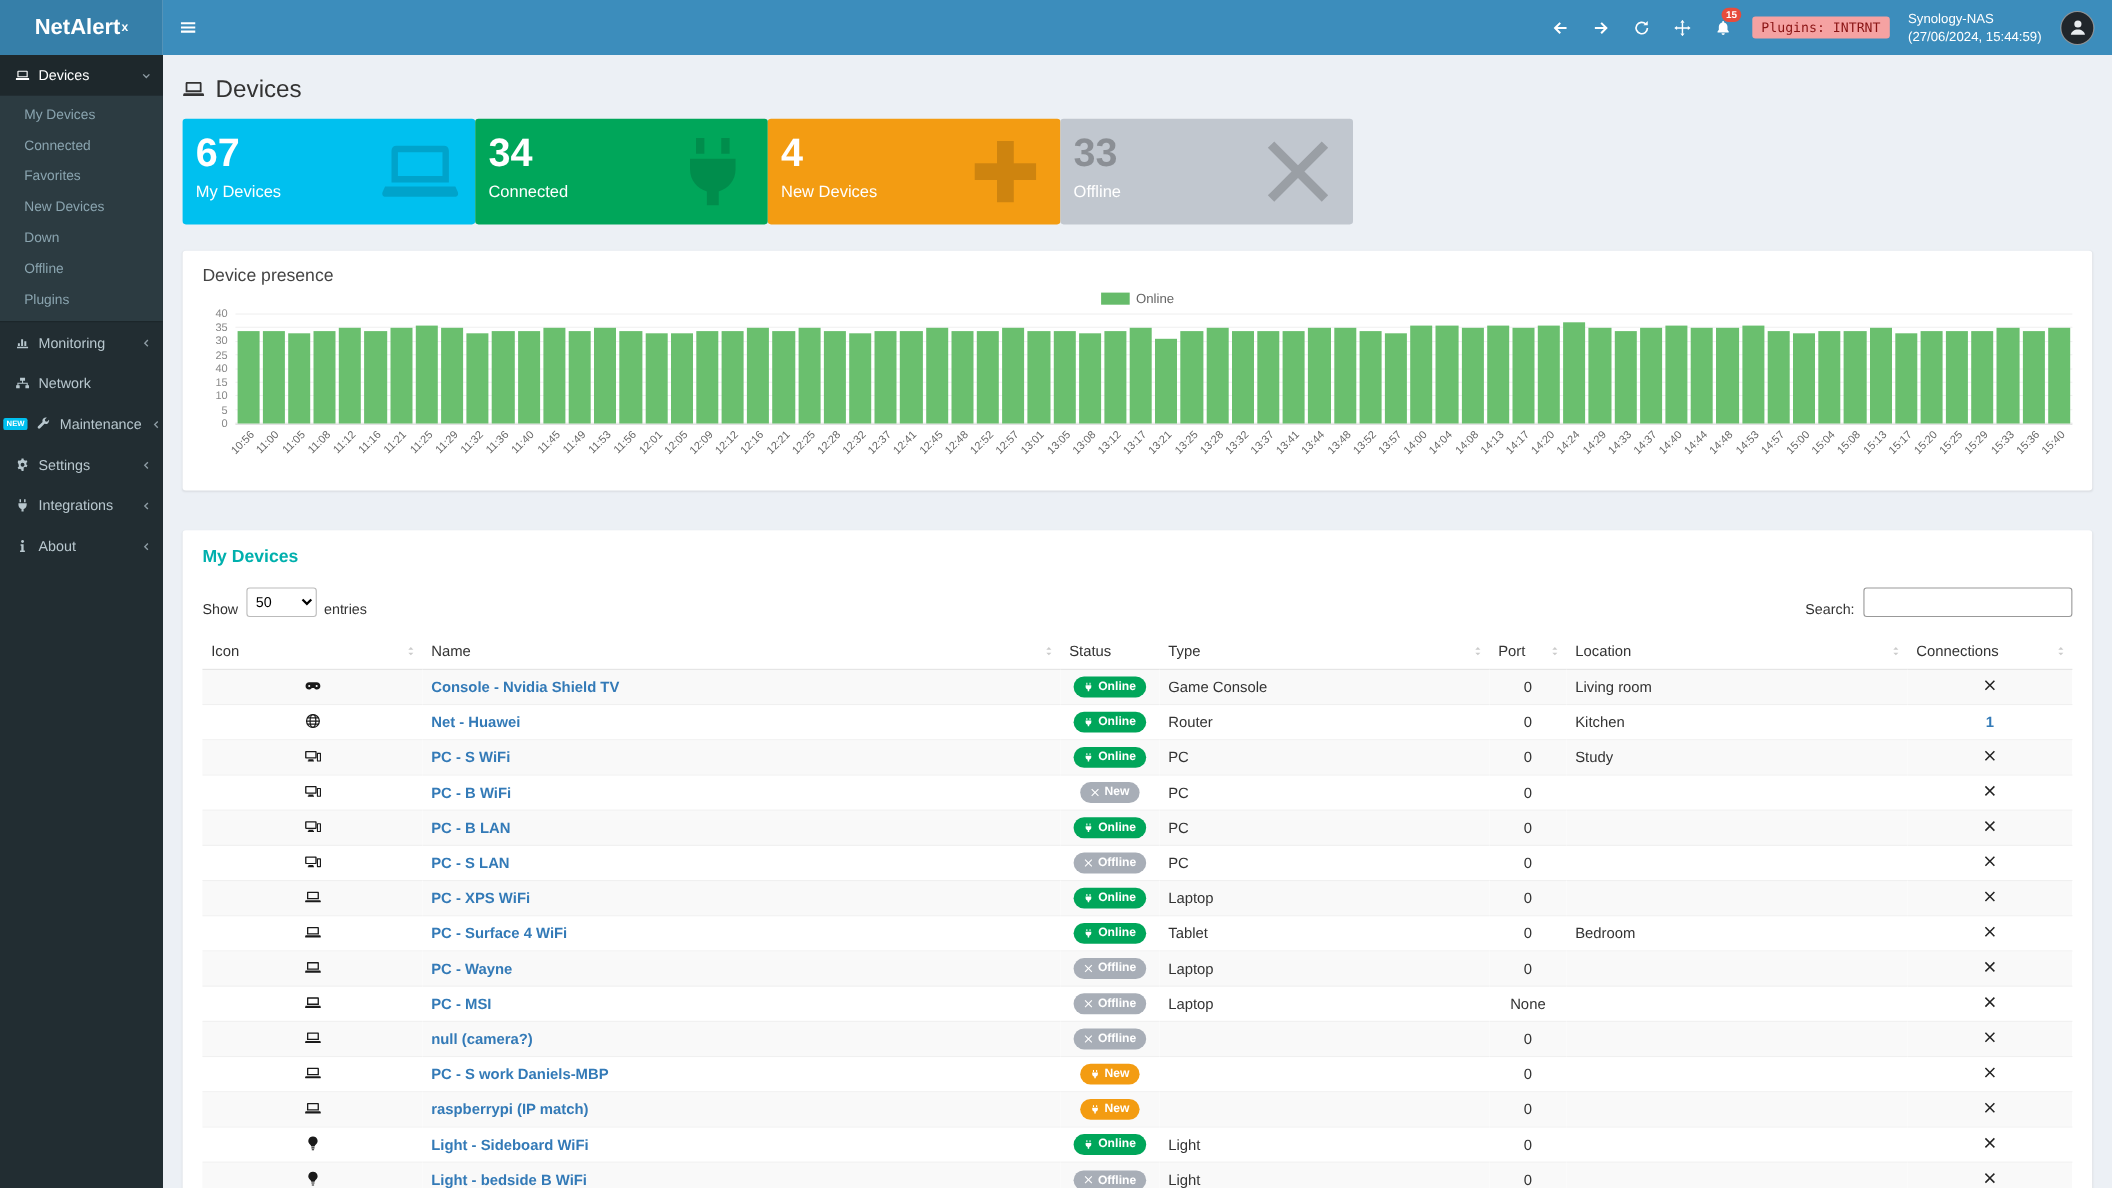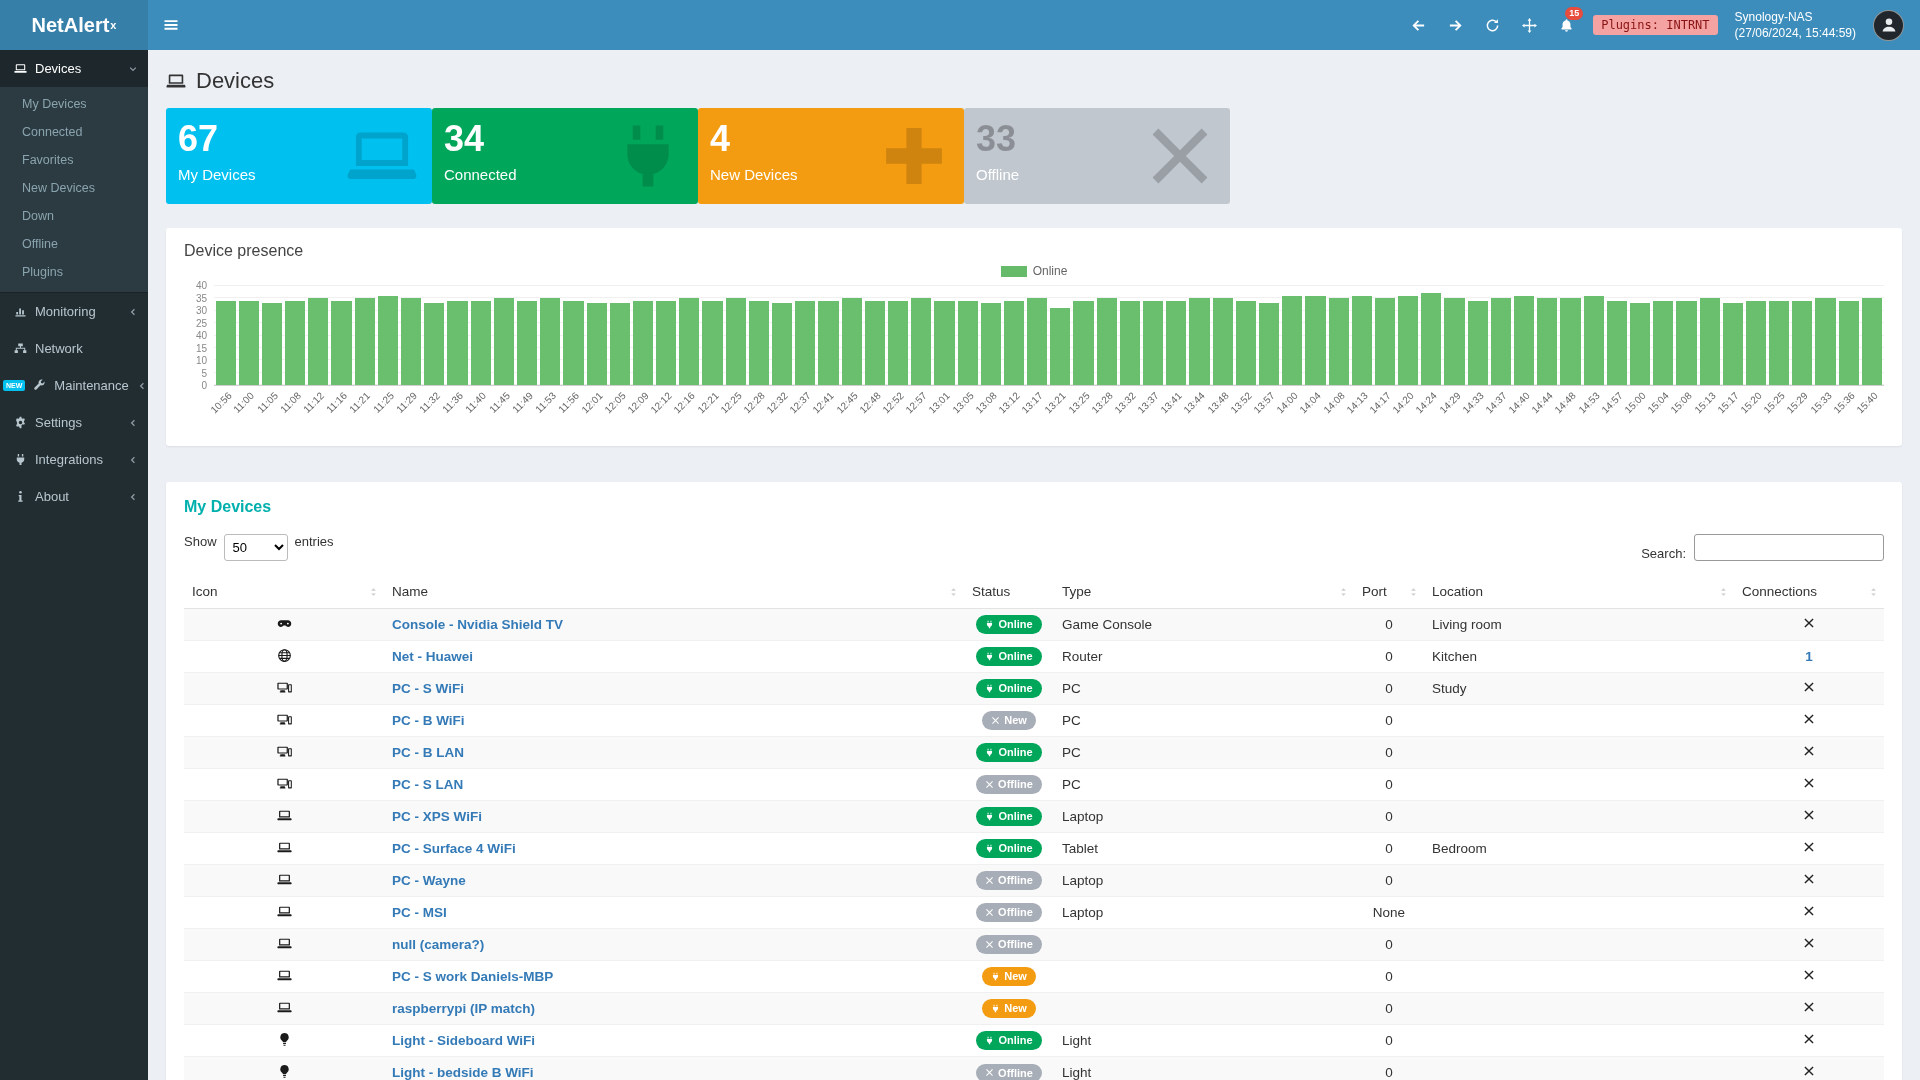--- a/index.html
+++ b/index.html
@@ -71,21 +71,21 @@
   .bar{flex:1;margin:0 1.5px;background:#6abf6e}
   .xlabels-row{display:flex}
   .yaxis-spacer{width:30px;flex:0 0 auto}
   .xlabels{flex:1;display:flex;height:46px}
   .xlab{flex:1;position:relative}
   .xlab span{position:absolute;top:4px;right:50%;transform:rotate(-45deg);transform-origin:100% 0;font-size:10px;color:#666;white-space:nowrap}
 
   
   .devices-title{font-size:16px;font-weight:600;color:#00b0ad;margin:2px 0 18px}
   .table-controls{display:flex;align-items:center;justify-content:space-between;margin-bottom:14px;font-size:13px;color:#333}
-  .show-entries{display:flex;align-items:flex-start;gap:7px}
+  .show-entries{display:flex;align-items:flex-end;gap:7px}
   .show-entries select{height:27px;min-width:64px;border:1px solid #bbb;border-radius:3px;font-size:13px;background:#fff;font-family:inherit;padding:2px 4px}
   .search-wrap{display:flex;align-items:flex-end;gap:8px}
   .search-wrap input{width:190px;height:27px;border:1px solid #999;border-radius:3px;padding:2px 7px;font-size:13px;font-family:inherit}
 
   .devices-table{width:100%;border-collapse:collapse;font-size:13.5px;table-layout:fixed}
   .devices-table th{font-weight:400;color:#333;padding:9px 8px;border-bottom:1px solid #e3e3e3;position:relative;text-align:left;cursor:pointer}
   .devices-table th .sort{position:absolute;right:5px;top:50%;transform:translateY(-50%);color:#ccc;font-size:11px;display:flex}
   .devices-table td{padding:5px 8px;border-top:1px solid #f0f0f0;height:32px;vertical-align:middle;overflow:hidden;white-space:nowrap}
   .devices-table tbody tr:nth-child(odd){background:#f9f9f9}
   .col-icon{width:200px;text-align:center}

